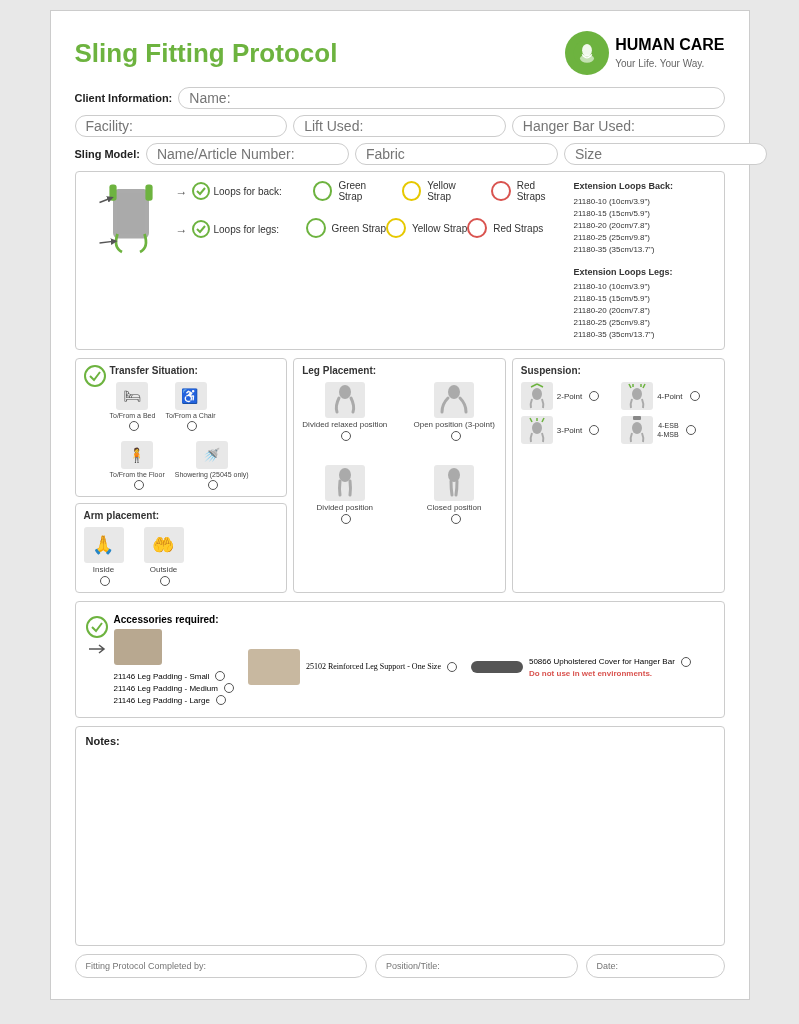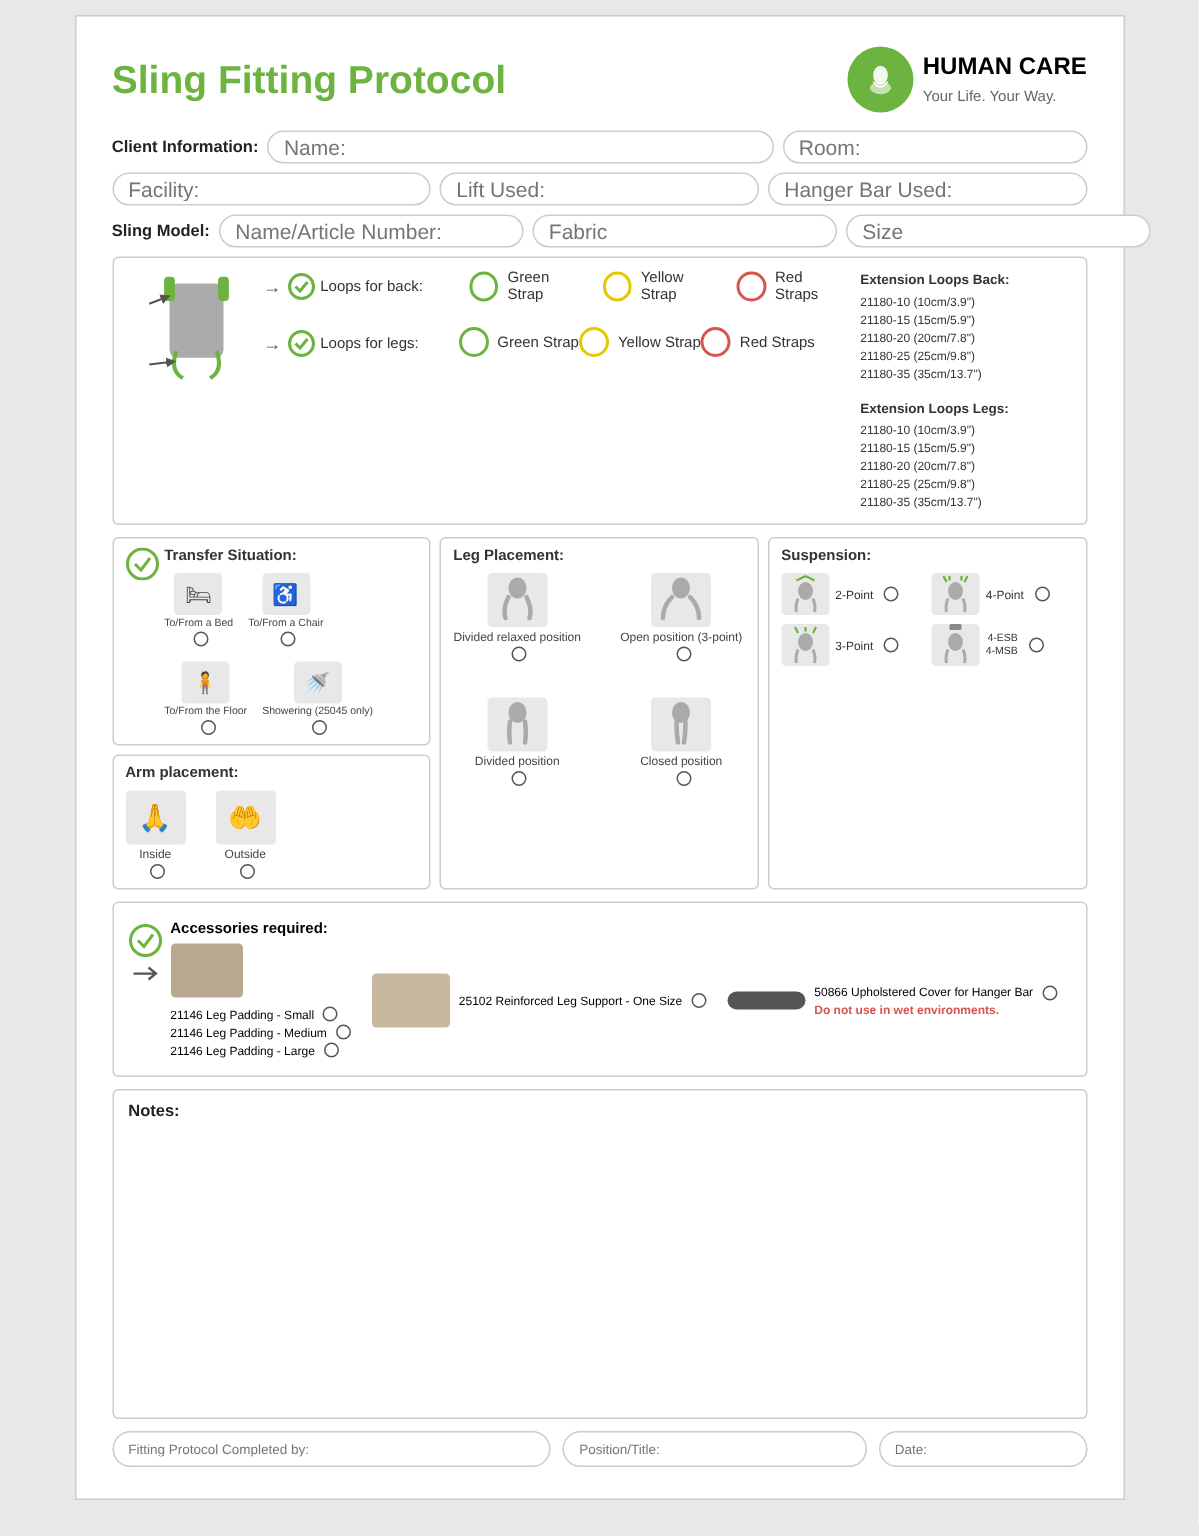--- a/index.html
+++ b/index.html
@@ -331,21 +331,20 @@
       <div class="logo-text">
         <strong>HUMAN CARE</strong>
         <span>Your Life. Your Way.</span>
       </div>
     </div>
   </div>
 
   <div class="form-row">
     <span class="form-label">Client Information:</span>
     <input class="form-input input-name" type="text" placeholder="Name:" style="">
-    <input class="form-input input-room" type="text" placeholder="Room:" style="">
   </div>
 
   <div class="form-row">
     <input class="form-input input-facility" type="text" placeholder="Facility:" style="">
     <input class="form-input input-lift" type="text" placeholder="Lift Used:" style="">
     <input class="form-input input-hanger" type="text" placeholder="Hanger Bar Used:" style="">
   </div>
 
   <div class="form-row">
     <span class="form-label">Sling Model:</span>
@@ -642,21 +641,21 @@
             <span class="radio-circle"></span>
           </div>
           <div style="display:flex; align-items:center; gap:3px; font-size:8px;">
             <span>21146 Leg Padding - Large</span>
             <span class="radio-circle"></span>
           </div>
         </div>
 
         <div style="display:flex; align-items:center; gap:6px;">
           <div style="width:52px; height:36px; background:#c8b8a0; border-radius:3px;"></div>
-          <div style="font-size:8px; display:flex; align-items:flex-end; gap:3px;">
+          <div style="font-size:8px; display:flex; align-items:flex-start; gap:3px;font-family:Liberation Serif, serif;">
             <span>25102 Reinforced Leg Support - One Size</span>
             <span class="radio-circle"></span>
           </div>
         </div>
 
         <div style="display:flex; align-items:center; gap:6px;">
           <div style="width:52px; height:12px; background:#555; border-radius:6px;"></div>
           <div style="font-size:8px; display:flex; flex-direction:column; gap:2px;">
             <div style="display:flex; align-items:center; gap:3px;">
               <span>50866 Upholstered Cover for Hanger Bar</span>

